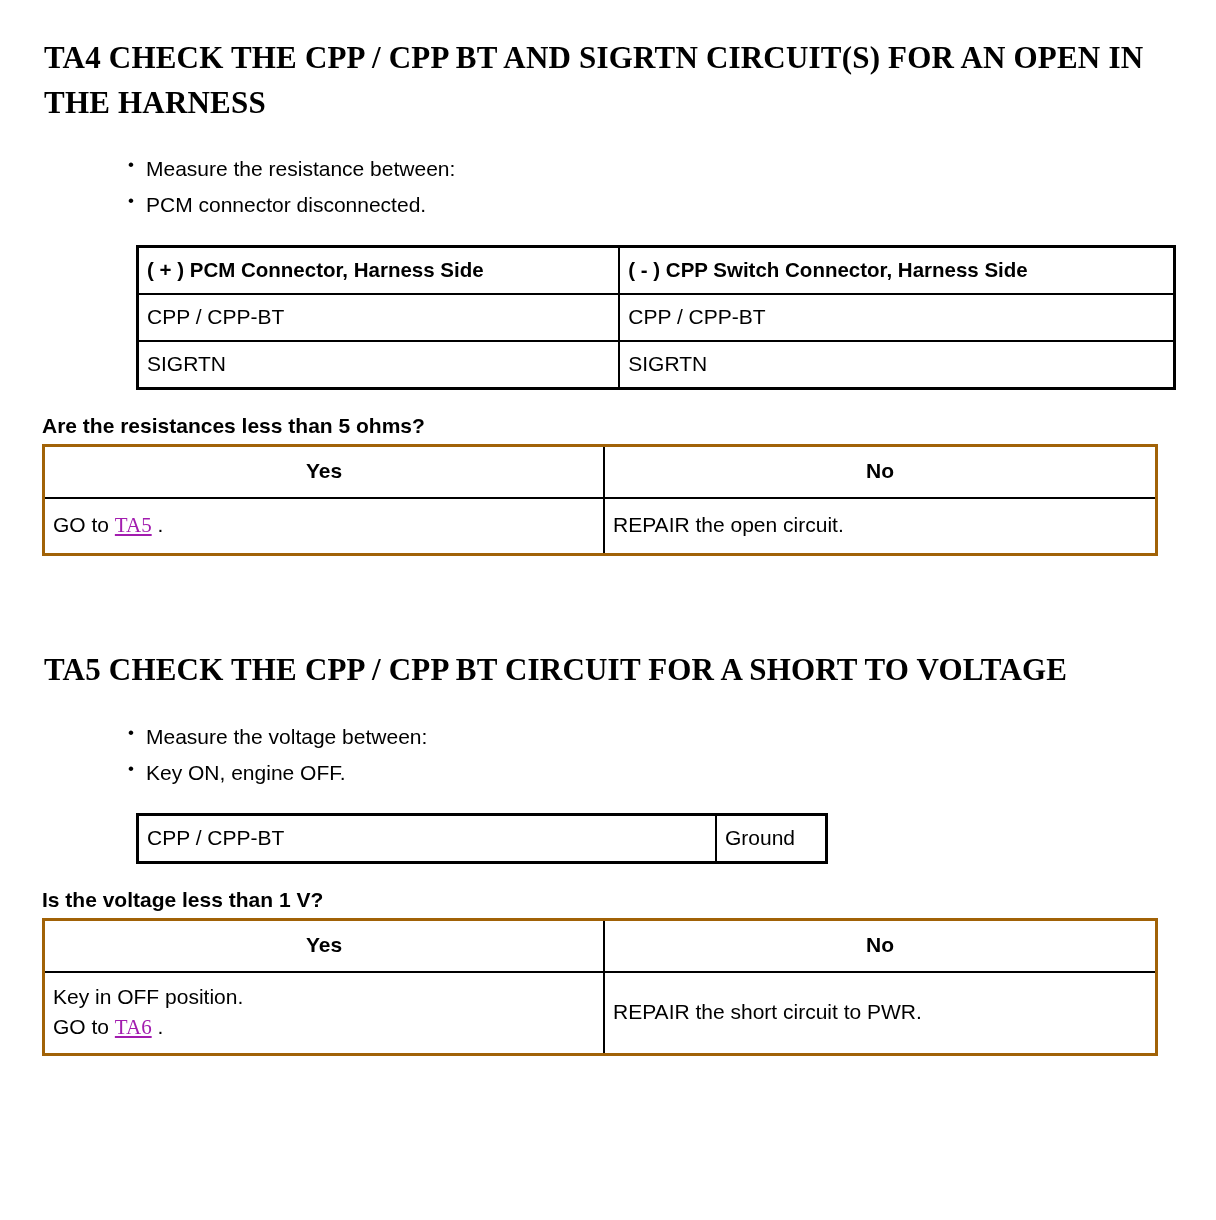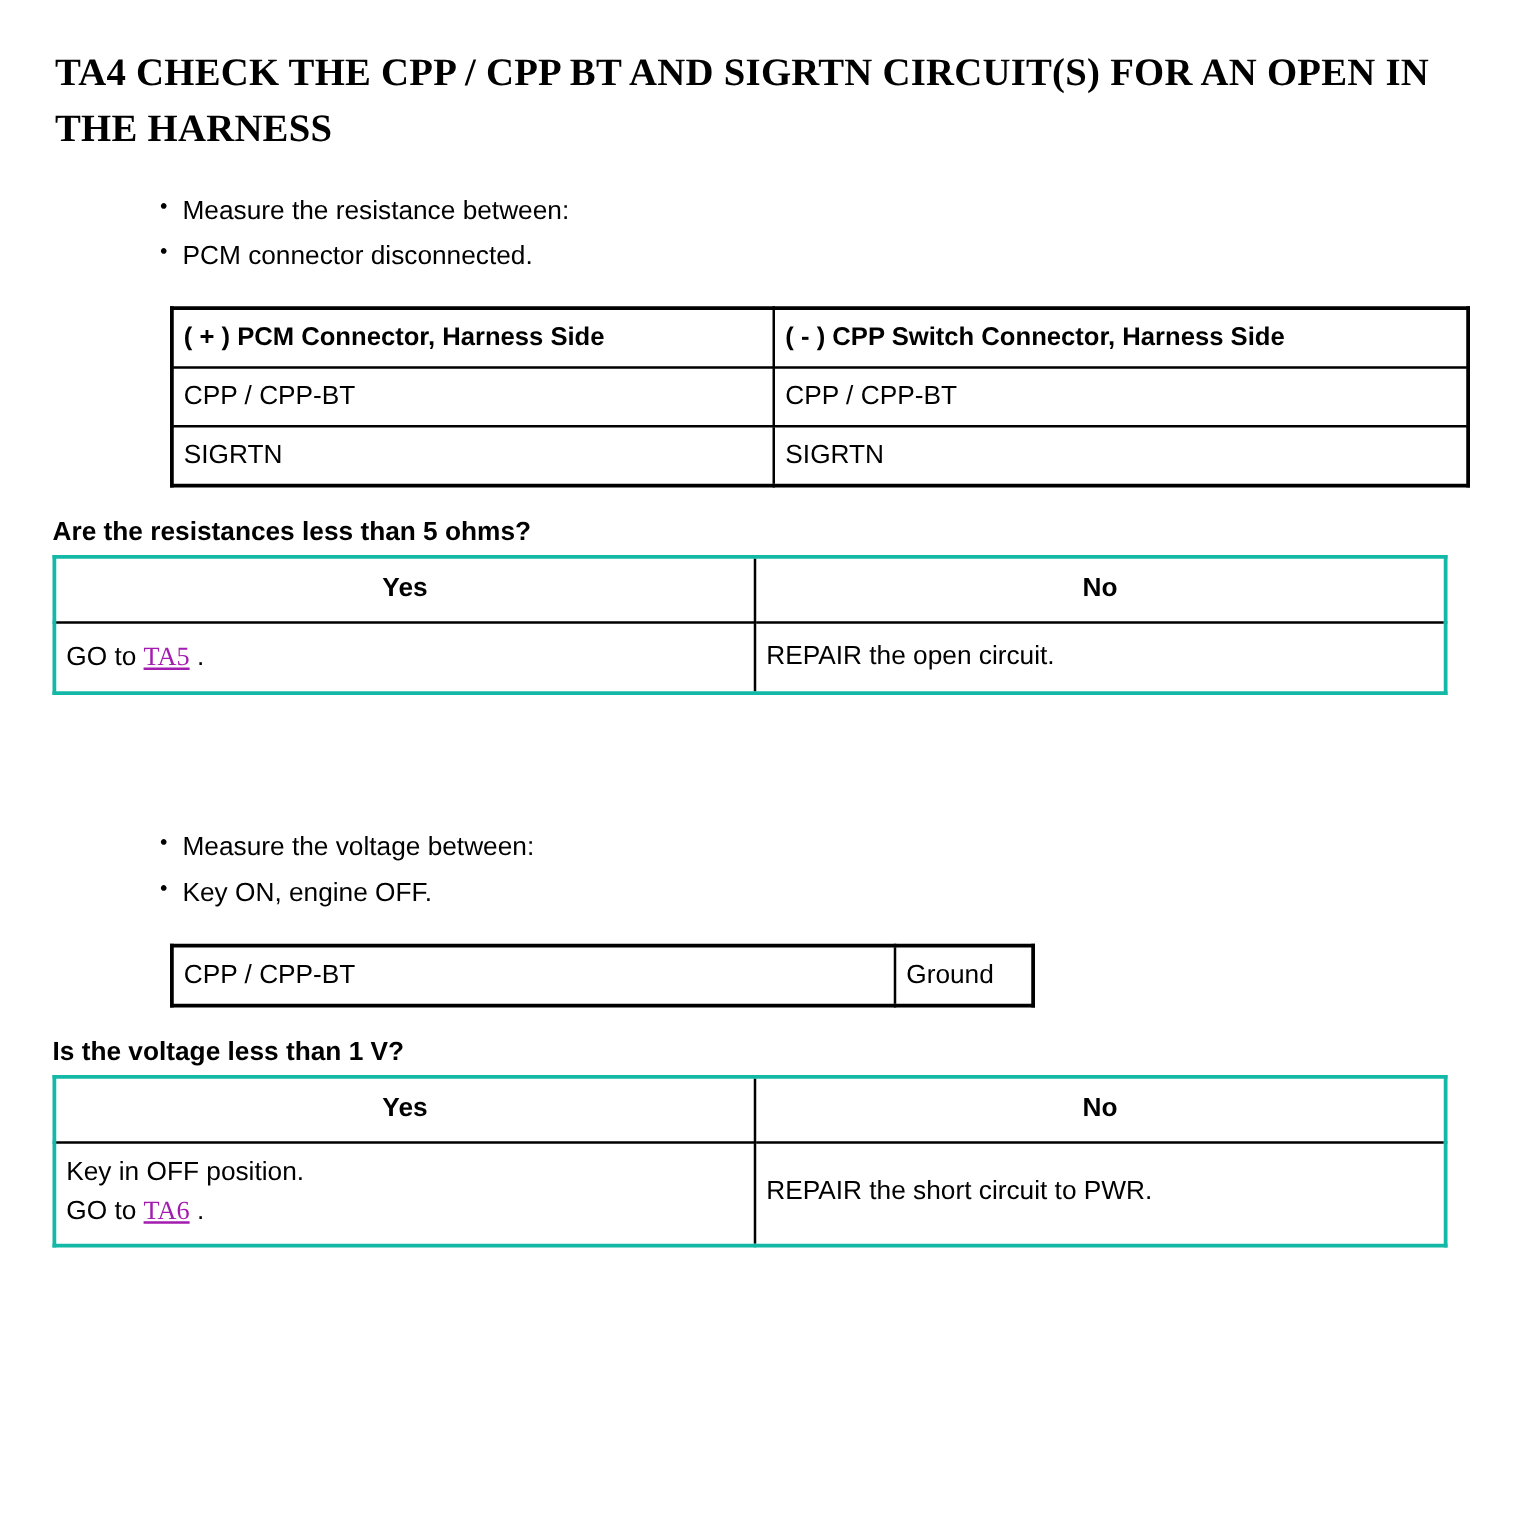--- a/index.html
+++ b/index.html
@@ -80,21 +80,21 @@
   .question {
     font-weight: bold;
     font-size: 21px;
     margin: 24px 0 6px 2px;
   }
 
   
   .yn-table {
     width: 1116px;
     margin: 0 0 0 2px;
-    border: 3px solid #14b8a6;
+    border: 3px solid #a16207;
     table-layout: fixed;
   }
   .yn-table td {
     border: 2px solid #000;
     font-size: 21px;
     padding: 6px 8px 8px 8px;
     vertical-align: middle;
   }
   .yn-table td.head {
     text-align: center;
@@ -163,20 +163,21 @@
     </tr>
     <tr>
       <td class="body"><span>GO to </span><a class="xref" href="#">TA5</a><span> .</span></td>
       <td class="body">REPAIR the open circuit.</td>
     </tr>
   </tbody>
     </table>
 
   <div class="gap"></div>
 
+  <h1 class="section-title">TA5 CHECK THE CPP / CPP BT CIRCUIT FOR A SHORT TO VOLTAGE</h1>
 
   <ul class="bullets">
     <li>Measure the voltage between:</li>
     <li>Key ON, engine OFF.</li>
   </ul>
 
   <table class="meas-table meas-table-2">
     <tbody>
     <tr>
       <td class="c1">CPP / CPP-BT</td>

